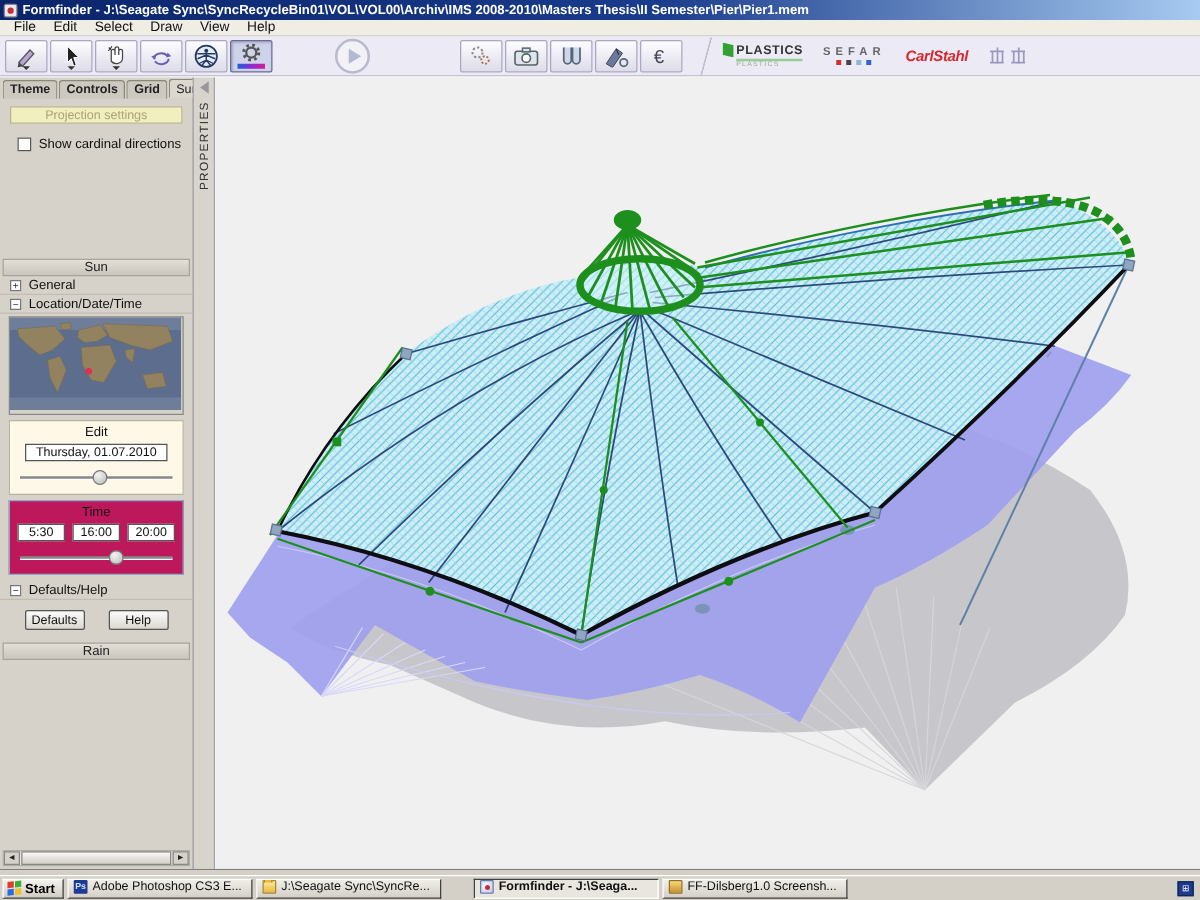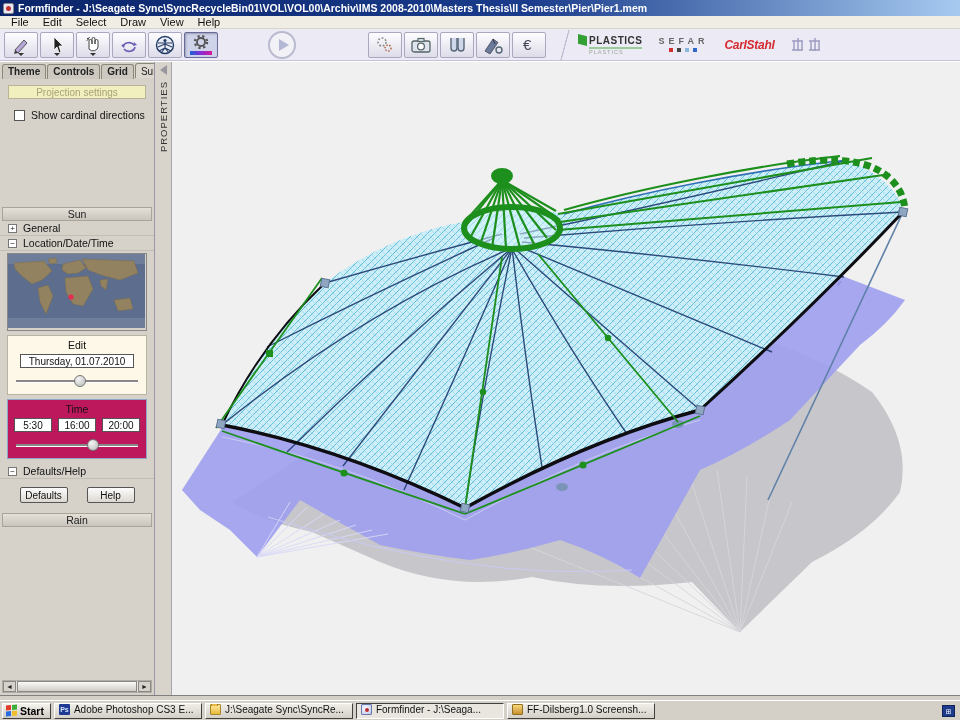--- a/index.html
+++ b/index.html
@@ -83,21 +83,21 @@
 
   
   .bottom-strip { height:5px; background:#d4d0c8; border-top:1px solid #808080;}
   .taskbar { height:20px; background:#d4d0c8; border-top:1px solid #fff; display:flex; align-items:center; padding:1px 2px; gap:3px;}
   .start-btn { height:16px; display:flex; align-items:center; gap:3px; padding:0 6px 0 3px; background:linear-gradient(#f4f2ec,#d0ccc4);
     border:1px solid; border-color:#fff #404040 #404040 #fff; font-weight:bold; font-size:10.5px; cursor:pointer;}
   .winflag { width:11px; height:11px; display:grid; grid-template-columns:5px 5px; grid-template-rows:5px 5px; gap:1px; transform:skewY(-6deg);}
   .winflag i { display:block; }
   .task-btn { height:16px; width:148px; display:flex; align-items:flex-start; gap:4px; padding:0 4px; background:linear-gradient(#f0eee8,#d4d0c8);
     border:1px solid; border-color:#fff #404040 #404040 #fff; font-size:10px; color:#111; white-space:nowrap; overflow:hidden; cursor:pointer;}
-  .task-btn.active { background:#e8e6df; border-color:#404040 #fff #fff #404040; font-weight:normal;}
+  .task-btn.active { background:#e8e6df; border-color:#404040 #fff #fff #404040; font-weight:bold;margin-left:23px;}
   .task-btn .lbl { overflow:hidden; text-overflow:ellipsis; }
   .ticon { width:11px; height:11px; flex:0 0 auto; border-radius:1px; position:relative;}
   .ticon.ps { background:#1f3a93; color:#cfe0ff; font-size:7px; font-weight:bold; text-align:center; line-height:11px;}
   .ticon.folder { background:linear-gradient(#ffe9a0,#e8b93c); border:1px solid #a8862a;}
   .ticon.folder::before{content:""; position:absolute; top:-3px; left:0; width:5px; height:3px; background:#e8b93c; border:1px solid #a8862a; border-bottom:none;}
   .ticon.ff { background:radial-gradient(circle at 40% 40%,#ffffff,#b9c6e8); border:1px solid #6a7ab0;}
   .ticon.ff::after{content:""; position:absolute; left:3px; top:3px; width:4px; height:4px; background:#c03030; border-radius:50%;}
   .ticon.img { background:linear-gradient(#f8d878,#c89030); border:1px solid #907020;}
   .tray { margin-left:auto; display:flex; align-items:center; padding-right:3px;}
   .tray-icon { width:13px; height:12px; background:#1d3a8c; border:1px solid #102althing458;border:1px solid #102458; color:#fff; font-size:7px; text-align:center; line-height:11px; cursor:pointer;}

